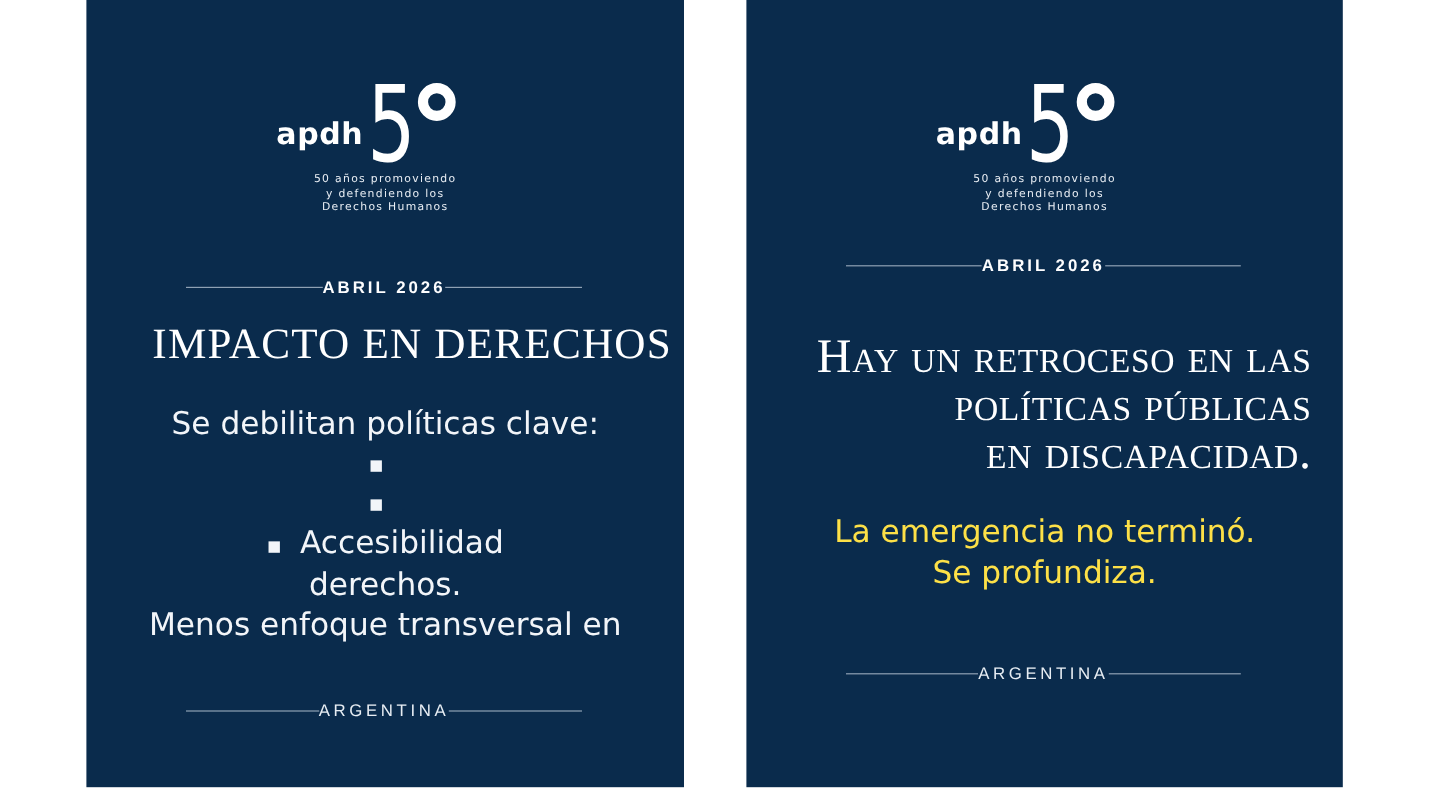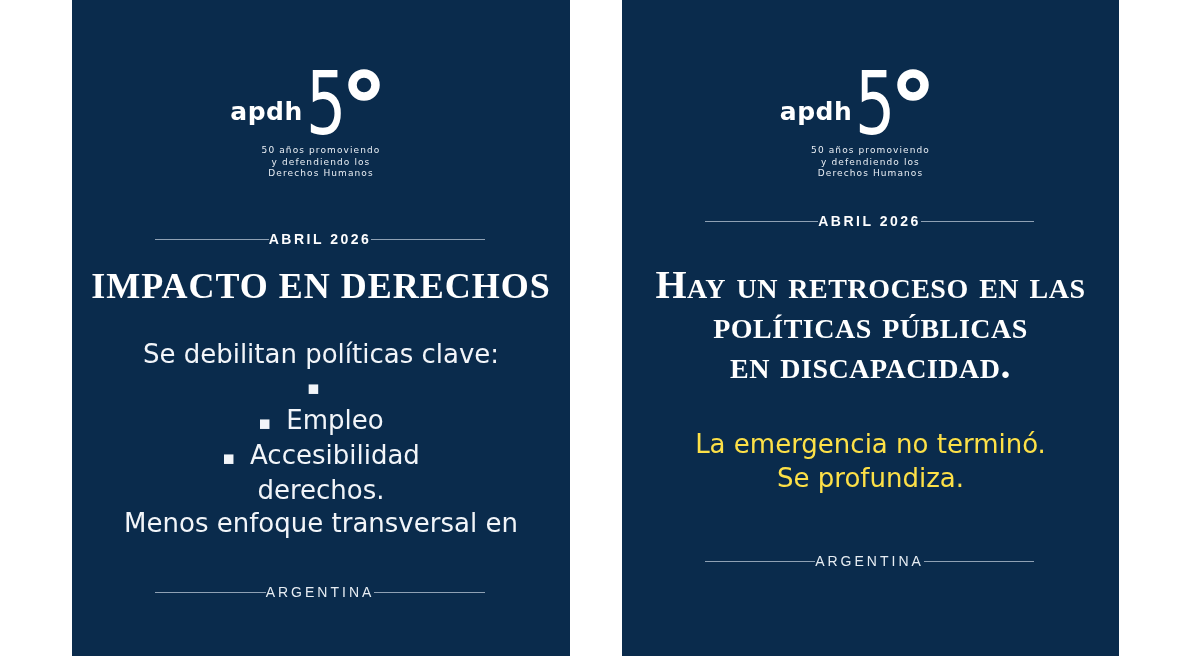--- a/index.html
+++ b/index.html
@@ -49,23 +49,23 @@
   }
   .date-label {
     font-weight: 700; font-size: 14px; letter-spacing: 2.5px; color: #FDFDFE;
   }
   .footer-label {
     font-weight: 400; font-size: 14px; letter-spacing: 3px; color: #E7EDF3;
   }
 
   
   .card-title {
-    position: absolute; left: 10px; right: 10px; text-align: center;
+    position: absolute; left: 10px; right: 10px; text-align: right;
     font-family: "Liberation Serif", "DejaVu Serif", serif;
-    font-weight: 700; color: #ffffff;
+    font-weight: 400; color: #ffffff;
   }
   #card-left .card-title { top: 266px; font-size: 36px; letter-spacing: 1px; line-height: 40px; }
   #card-right .card-title { top: 261px; font-size: 40px; line-height: 40px; font-variant: small-caps; letter-spacing: 0.5px; }
   .title-line { display: block; }
 
   
   .body-block {
     position: absolute; top: 338px; left: 20px; right: 20px;
     text-align: center;
     font-family: "DejaVu Sans", sans-serif;
@@ -114,21 +114,20 @@
 
   <h1 class="card-title" style="margin:0;">IMPACTO EN DERECHOS</h1>
 
   <div class="body-block">
     <div>Se debilitan políticas clave:</div>
     <div class="bullet-row">
       <span class="bullet-glyph">▪</span>
     </div>
     <div class="bullet-row">
       <span class="bullet-glyph">▪</span>
-      <span>Empleo</span>
     </div>
     <div class="bullet-row">
       <span class="bullet-glyph">▪</span>
       <span>Accesibilidad</span>
     </div>
     <div>derechos.</div>
     <div>Menos enfoque transversal en</div>
   </div>
 
   <div class="labeled-divider footer-divider">
@@ -154,21 +153,21 @@
       <div>Derechos Humanos</div>
     </div>
   </div>
 
   <div class="labeled-divider date-divider">
     <span class="divider-line"></span>
     <span class="divider-label date-label">ABRIL 2026</span>
     <span class="divider-line"></span>
   </div>
 
-  <h1 class="card-title" style="margin:4px;">
+  <h1 class="card-title" style="margin:16px;">
     <span class="title-line">Hay un retroceso en las</span>
     <span class="title-line">políticas públicas</span>
     <span class="title-line">en discapacidad.</span>
   </h1>
 
   <div class="subtitle-block">
     <div>La emergencia no terminó.</div>
     <div>Se profundiza.</div>
   </div>
 

